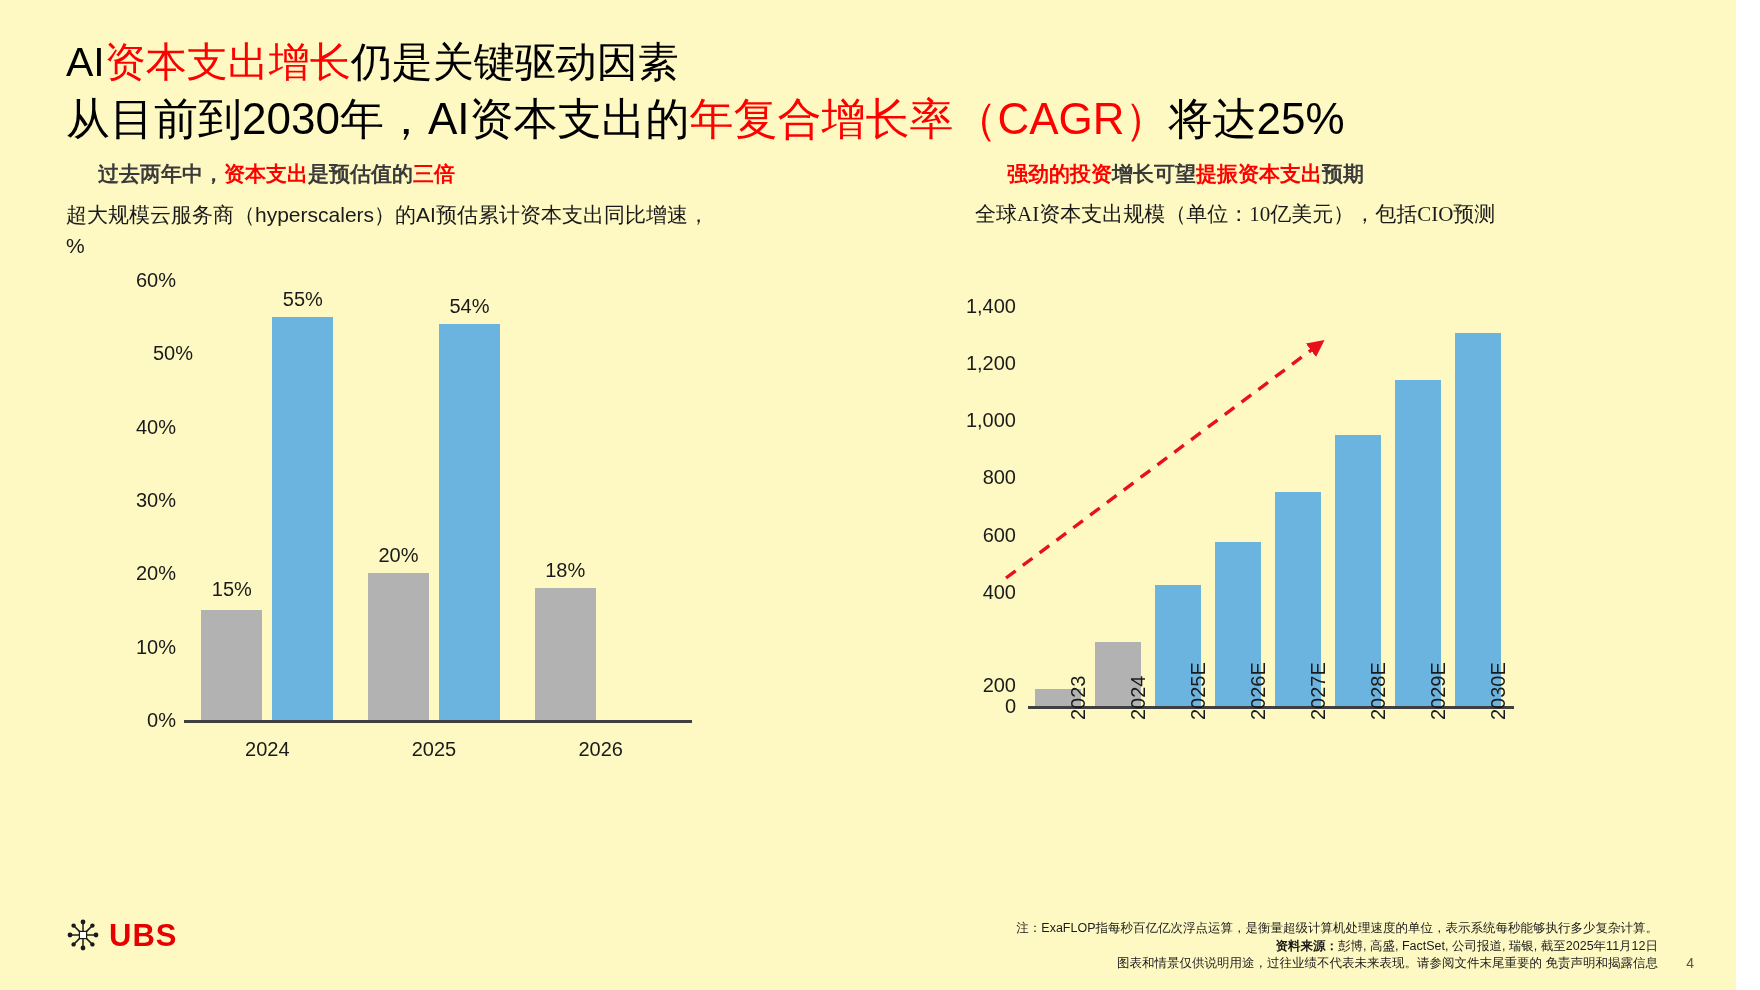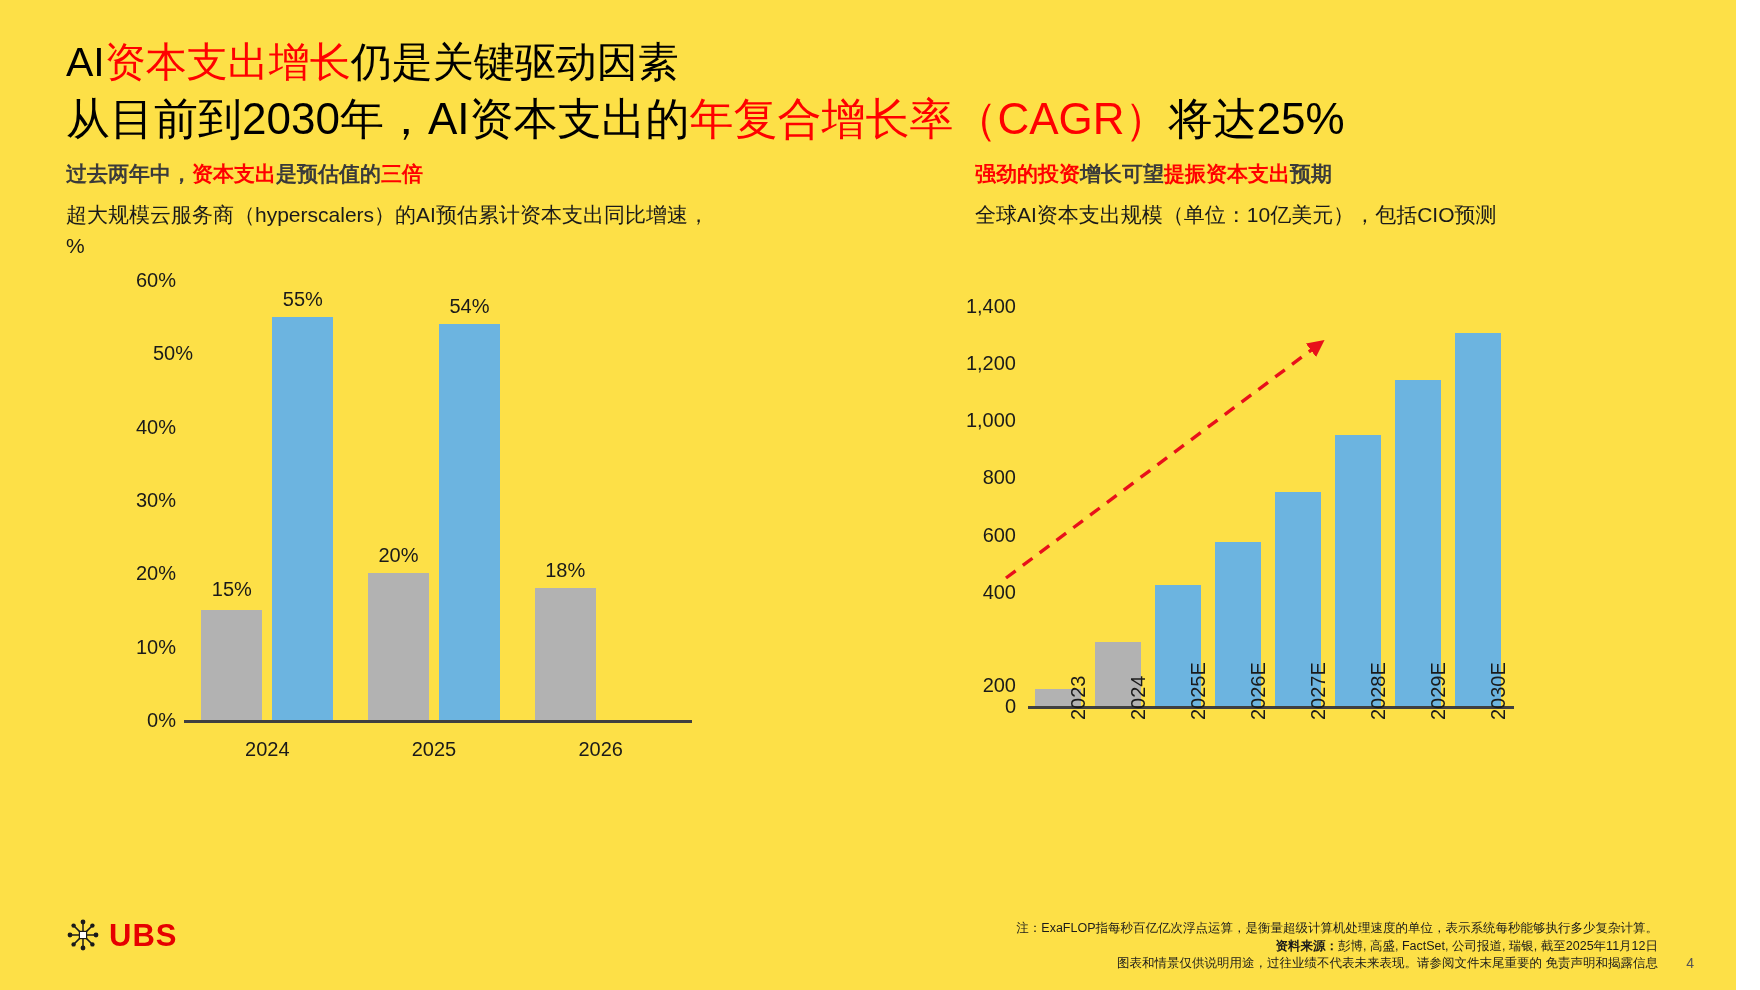--- a/index.html
+++ b/index.html
@@ -8,21 +8,21 @@
     width: 1760px;
     height: 990px;
     background: #ffffff;
     font-family: "Liberation Sans", "DejaVu Sans", sans-serif;
     overflow: hidden;
   }
   .slide {
     position: relative;
     width: 1736px;
     height: 990px;
-    background: #fde047;
+    background: #fef9c3;
   }
 
   
   .title {
     position: absolute;
     left: 66px;
     top: 36px;
     font-size: 41px;
     line-height: 52px;
     color: #000000;
@@ -41,31 +41,32 @@
   .red { color: #ff0000; }
 
   
   .col-head {
     position: absolute;
     font-size: 21px;
     line-height: 28px;
     font-weight: bold;
     color: #3a3a3a;
     white-space: nowrap;
+    margin-left: 32px;
   }
   .col-sub {
     position: absolute;
     font-size: 21px;
     line-height: 31px;
     color: #1a1a1a;
   }
   #left-head  { left: 66px;  top: 160px; }
   #left-sub   { left: 66px;  top: 199px; width: 650px; }
   #right-head { left: 975px; top: 160px; }
-  #right-sub  { left: 975px; top: 199px; width: 640px; }
+  #right-sub  { left: 975px; top: 199px; width: 640px; font-family: Liberation Serif, serif; }
 
   
   .chart { position: absolute; }
   .axis-line {
     position: absolute;
     background: #404040;
     height: 3px;
   }
   .ytick {
     position: absolute;

